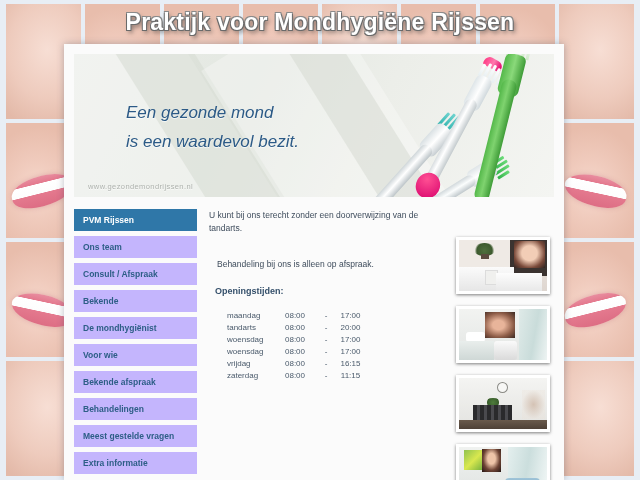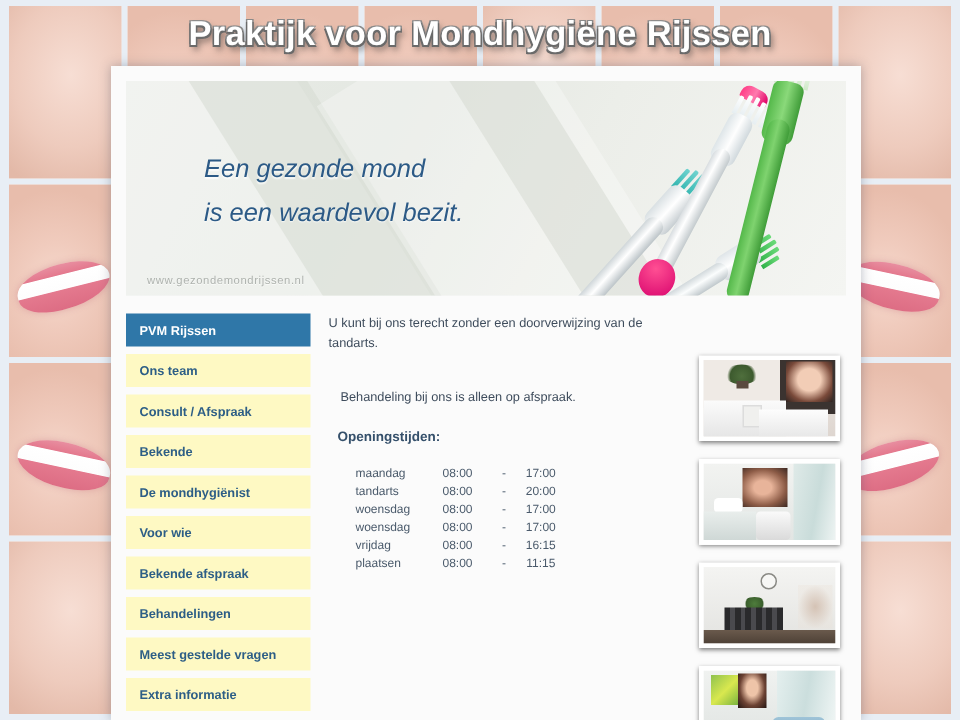--- a/index.html
+++ b/index.html
@@ -79,21 +79,21 @@
     text-shadow:
       1px 1px 0 #6a6a6a, -1px 1px 0 #6a6a6a,
       1px -1px 0 #8a8a8a, -1px -1px 0 #8a8a8a,
       2px 3px 4px rgba(40,40,40,.55);
     white-space: nowrap;
   }
 
   
   #page {
     position: absolute;
-    left: 74px;
+    left: 64px;
     top: 44px;
     width: 500px;
     bottom: 0;
     background: #fbfbfb;
     box-shadow: 0 0 7px rgba(60,70,90,.35);
     z-index: 4;
     overflow: hidden;
   }
 
   
@@ -228,21 +228,21 @@
   #sidebar { width: 123px; flex: 0 0 123px; }
   .nav-item {
     height: 22px;
     margin-bottom: 5px;
     display: flex;
     align-items: center;
     padding-left: 9px;
     font-size: 8.5px;
     font-weight: bold;
     color: #2d5e86;
-    background: #fef9c3;
+    background: #c4b5fd;
     cursor: pointer;
     white-space: nowrap;
   }
   .nav-item.active {
     background: #2f77a8;
     color: #ffffff;
   }
 
   
   #main {
@@ -539,21 +539,21 @@
               <td class="dash">-</td>
               <td class="close">17:00</td>
             </tr>
             <tr>
               <td class="day">vrijdag</td>
               <td class="open">08:00</td>
               <td class="dash">-</td>
               <td class="close">16:15</td>
             </tr>
             <tr>
-              <td class="day">plaatsen</td>
+              <td class="day">zaterdag</td>
               <td class="open">08:00</td>
               <td class="dash">-</td>
               <td class="close">11:15</td>
             </tr>
           </tbody>
         </table>
       </div>
 
       <div id="photo-strip">
         <div class="photo-thumb" id="thumb-1">

